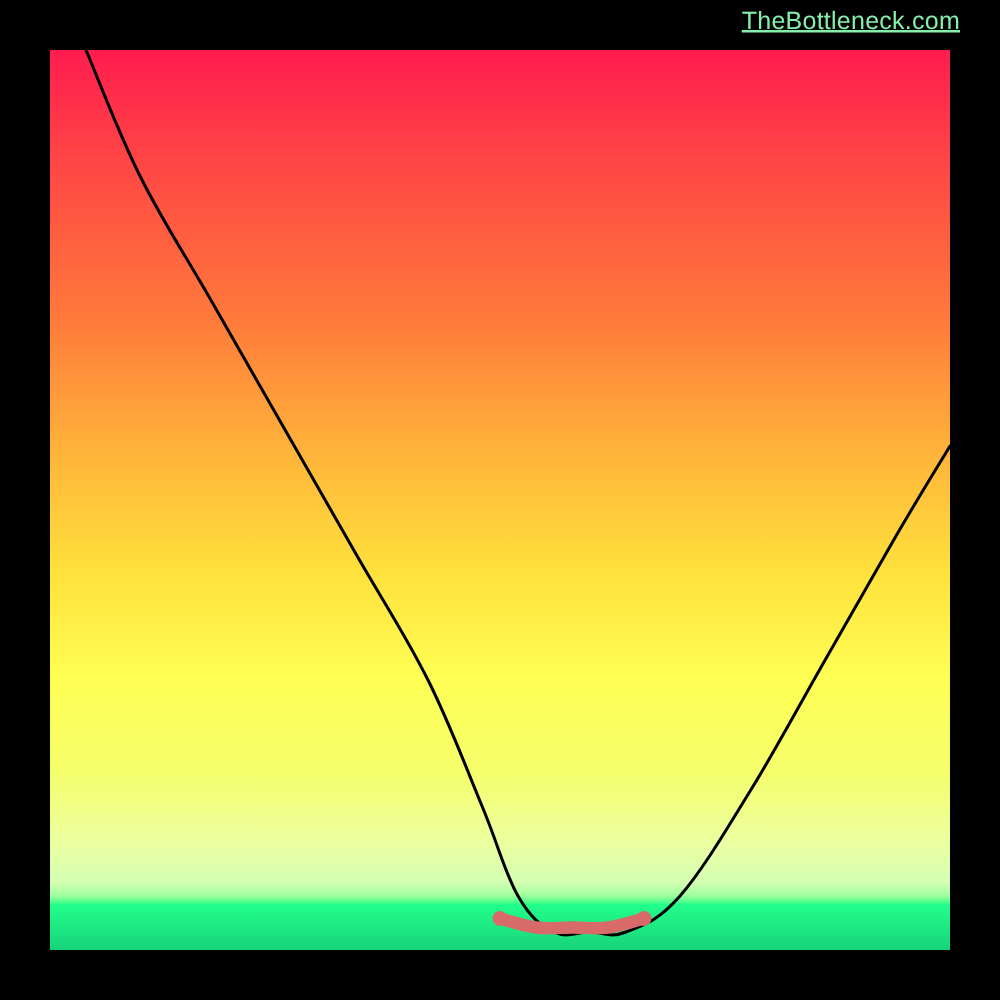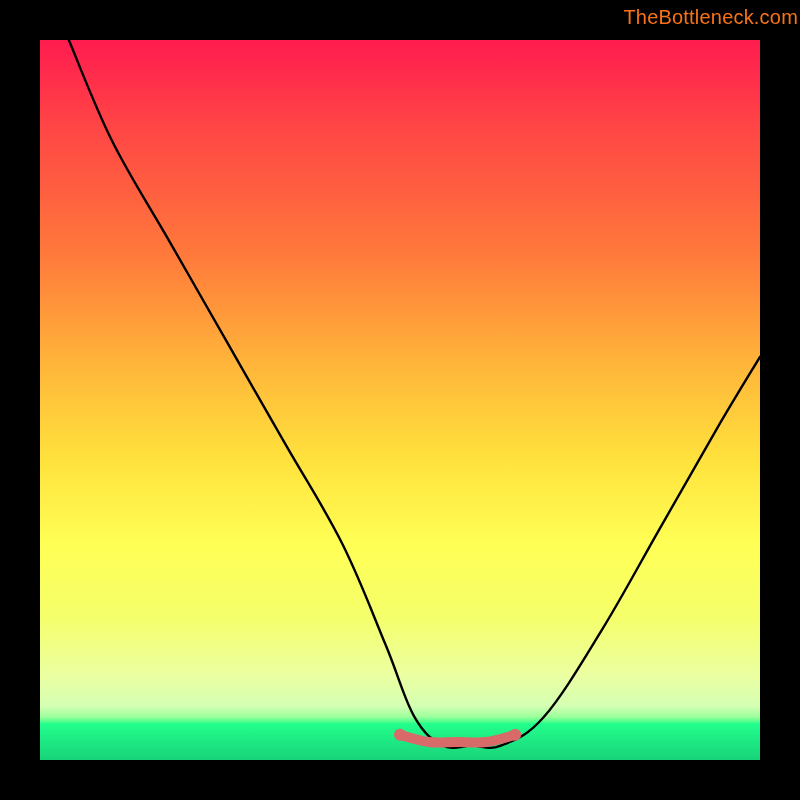--- a/index.html
+++ b/index.html
@@ -53,25 +53,26 @@
     position: absolute;
     left: 40px;
     top: 40px;
     width: 720px;
     height: 720px;
     pointer-events: none;
   }
   .watermark {
     position: absolute;
     top: 6px;
-    right: 2px;
-    color: #f97316;
+    right: 32px;
+    color: #86efac;
     font-size: 20px;
     letter-spacing: 0.2px;
     user-select: none;
+    text-decoration: underline;
   }
 </style>
 </head>
 <body>
 
 <div class="stage">
 
   <div class="plot-area"></div>
   <div class="green-band"></div>
 

